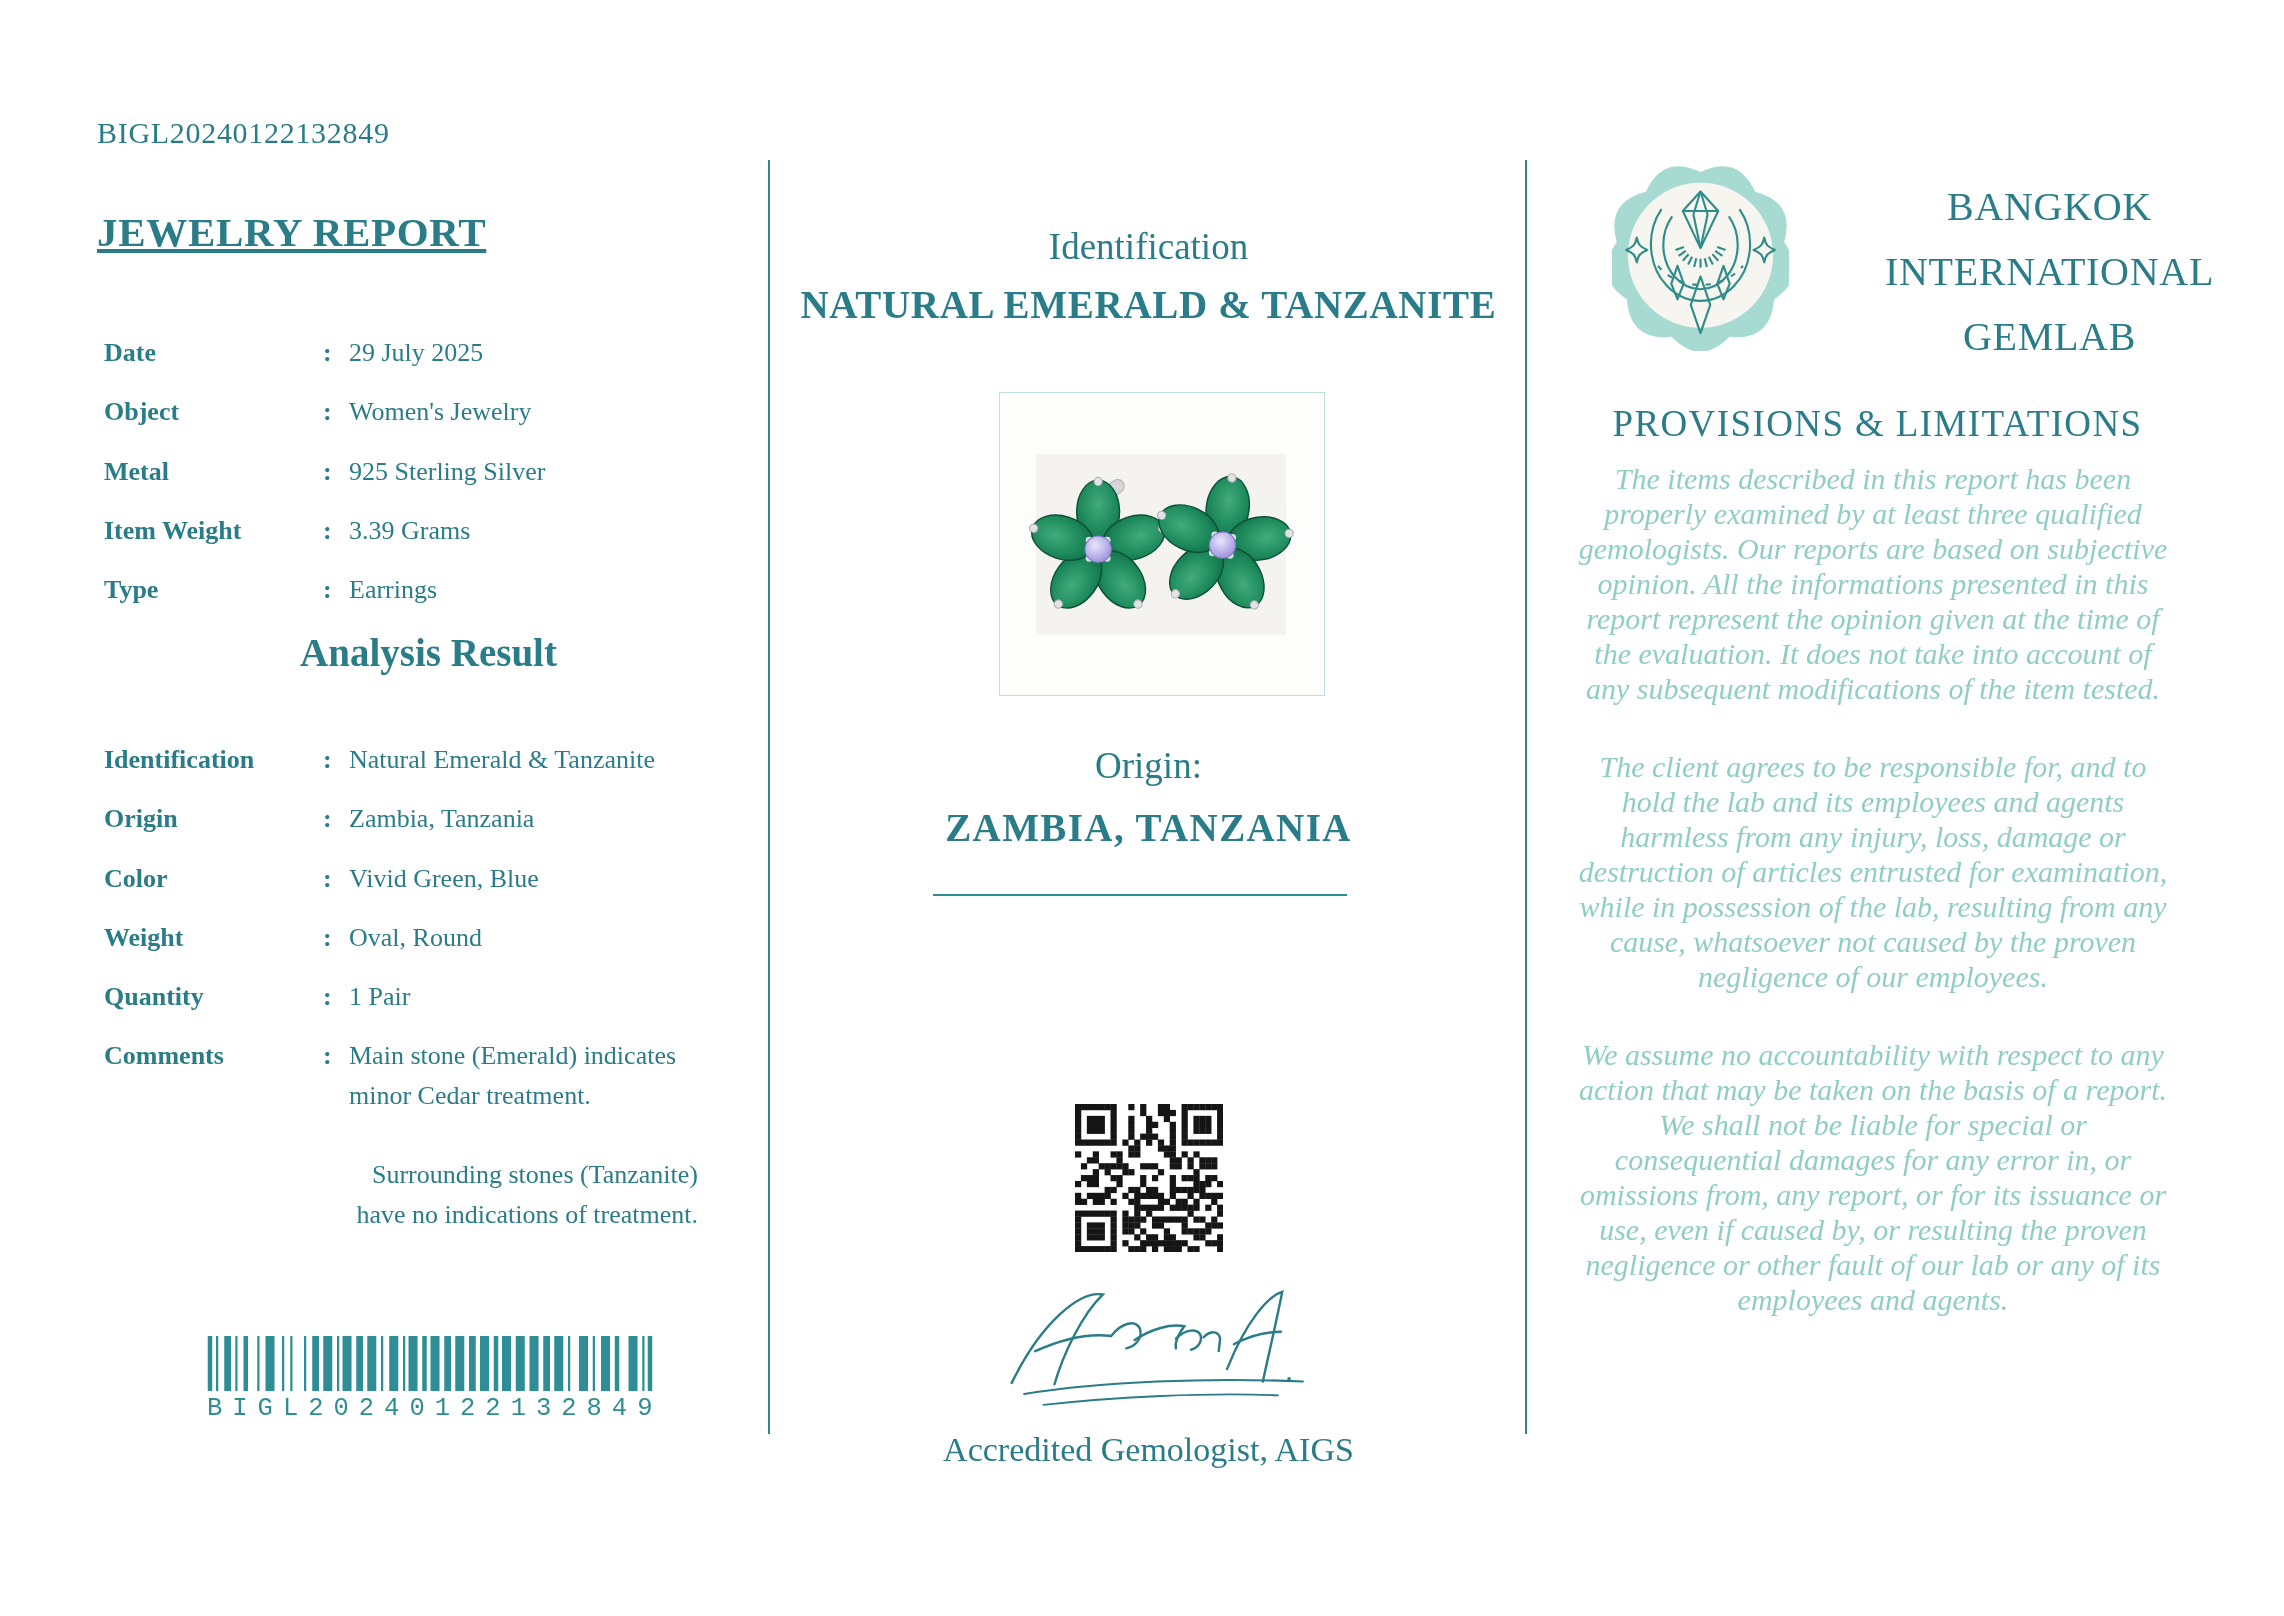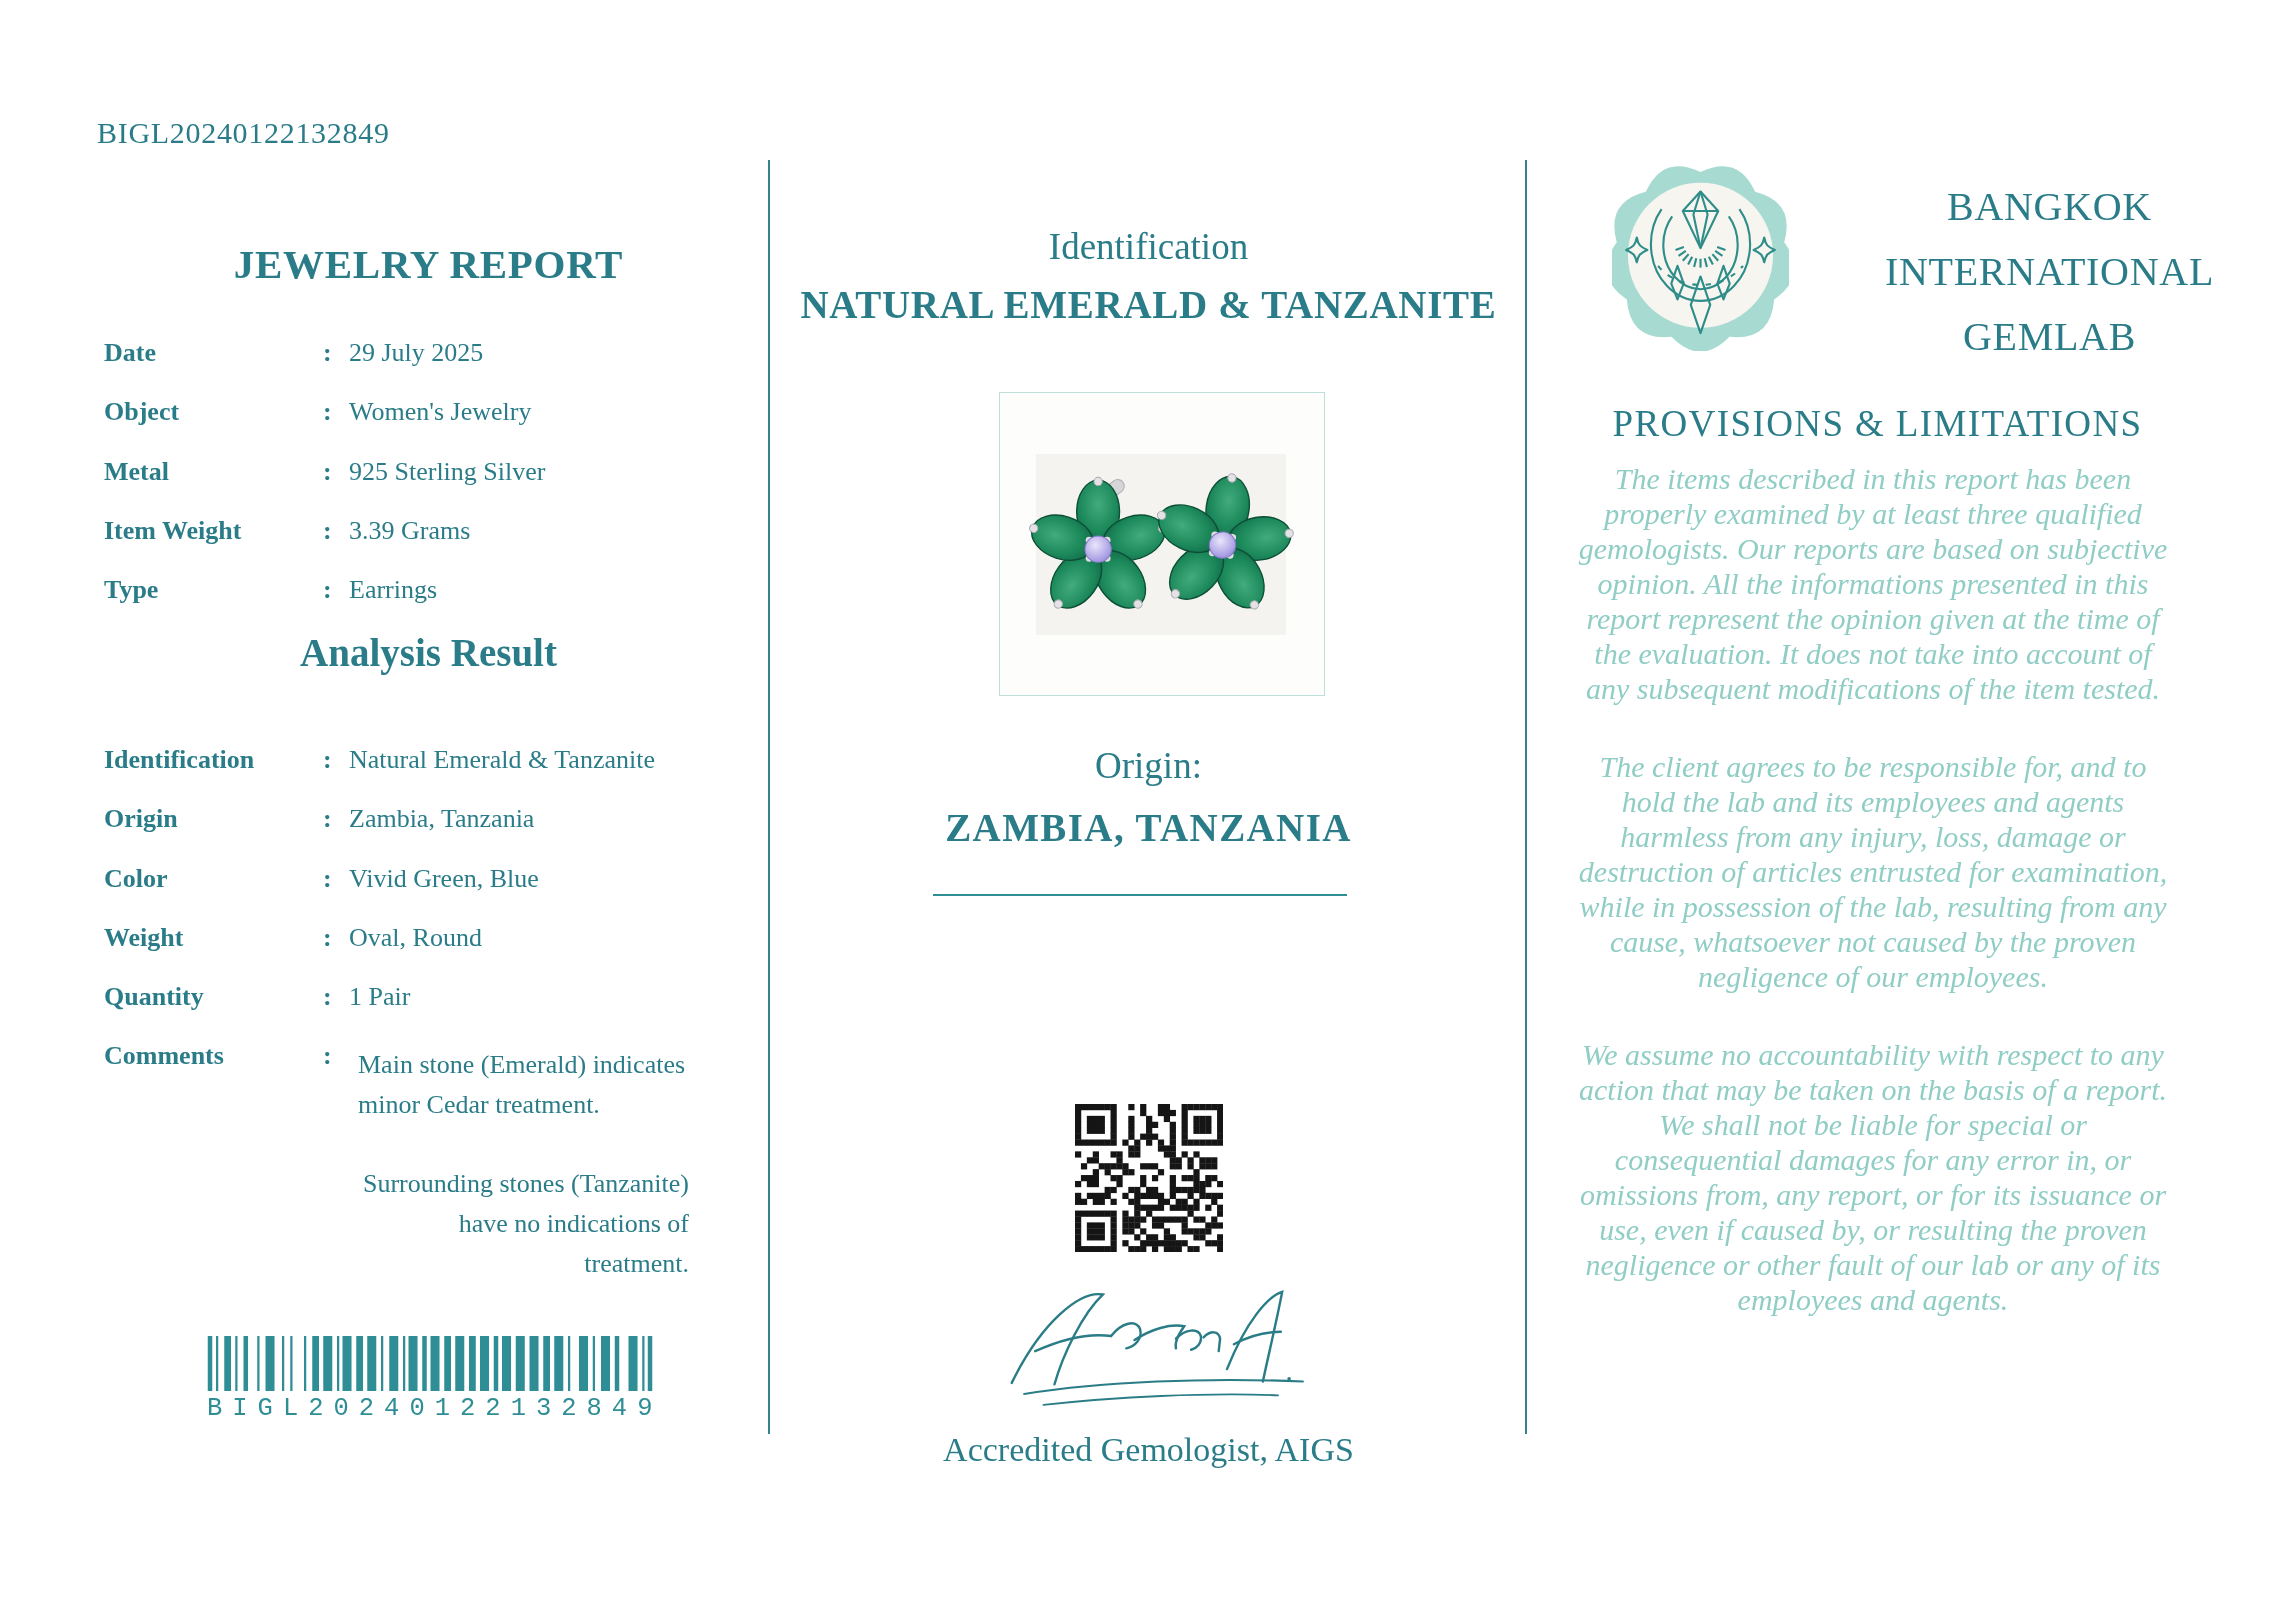--- a/index.html
+++ b/index.html
@@ -5,32 +5,32 @@
   html,body{margin:0;padding:0;background:#ffffff;}
   .page{position:relative;width:2284px;height:1617px;background:#fff;
         font-family:"Liberation Serif","DejaVu Serif",serif;color:#2a7c88;overflow:hidden;}
 
   
   .vdiv{position:absolute;top:160px;width:2.1px;height:1274px;background:#35838f;}
   .vdiv.one{left:768px}.vdiv.two{left:1525px}
 
   
   .report-id{position:absolute;left:97px;top:116px;font-size:30px;letter-spacing:0.7px;}
-  .jr-title{position:absolute;left:97px;top:240px;width:663px;text-align:center;
-            font-size:41px;font-weight:bold;letter-spacing:0.7px;}
+  .jr-title{position:absolute;left:97px;top:208px;width:663px;text-align:left;
+            font-size:41px;font-weight:bold;letter-spacing:0.7px;text-decoration:underline;}
   .dtable{position:absolute;left:104px;width:666px;display:grid;
           grid-template-columns:219px 26px 1fr;row-gap:19.3px;font-size:26px;line-height:40px;}
   .dtable .lbl{font-weight:bold;}
   .dtable .col{font-weight:bold;}
   .t1{top:333px}
   .analysis-title{position:absolute;left:97px;top:630px;width:663px;text-align:center;
                   font-size:39px;font-weight:bold;}
   .t2{top:740px}
   .comments-val{max-width:349px;}
-  .comments-val p{margin:9px;}
+  .comments-val p{margin:0;}
   .comments-val p + p{margin-top:39px;text-align:right;}
 
   .barcode-wrap{position:absolute;left:207px;top:1336px;width:447px;}
   .barcode-wrap svg{display:block;}
   .barcode-label{margin-top:2.8px;font-family:"Liberation Mono","DejaVu Sans Mono",monospace;
                  font-size:25.5px;letter-spacing:10px;color:#2f8e95;white-space:nowrap;}
 
   
   .mid-center{position:absolute;left:773px;width:751px;text-align:center;}
   .ident-label{top:225px;font-size:37px;}

